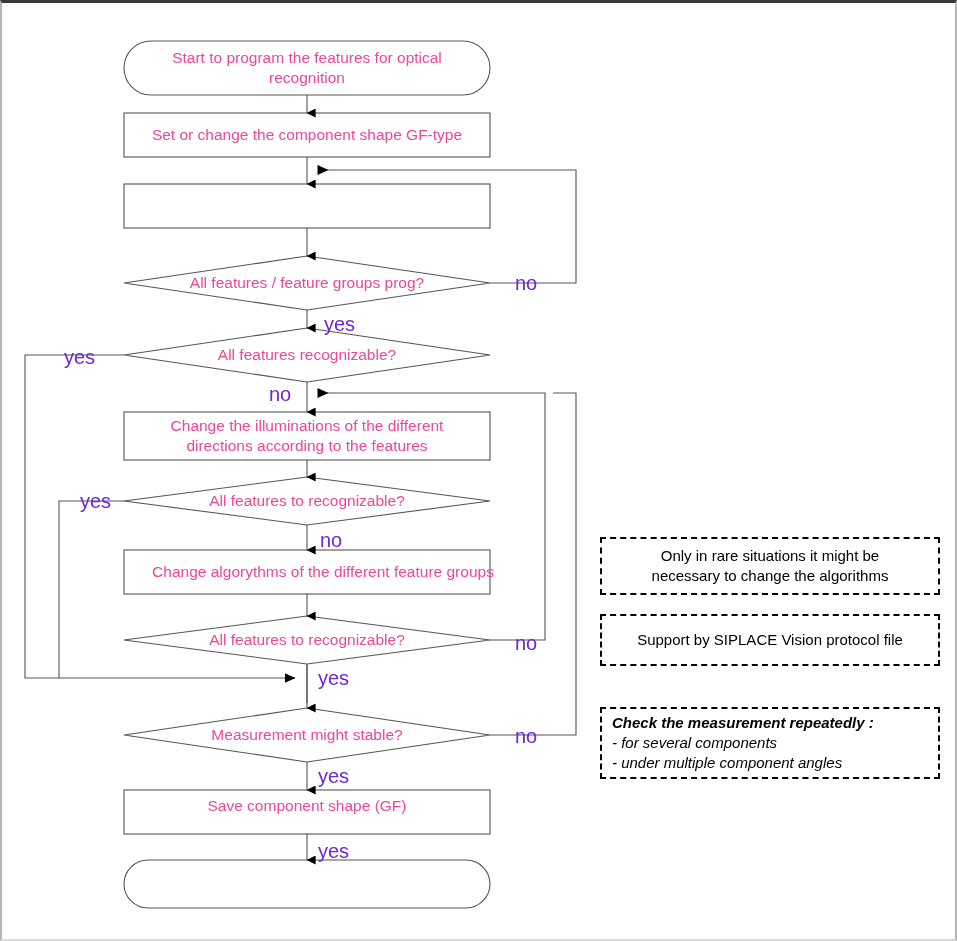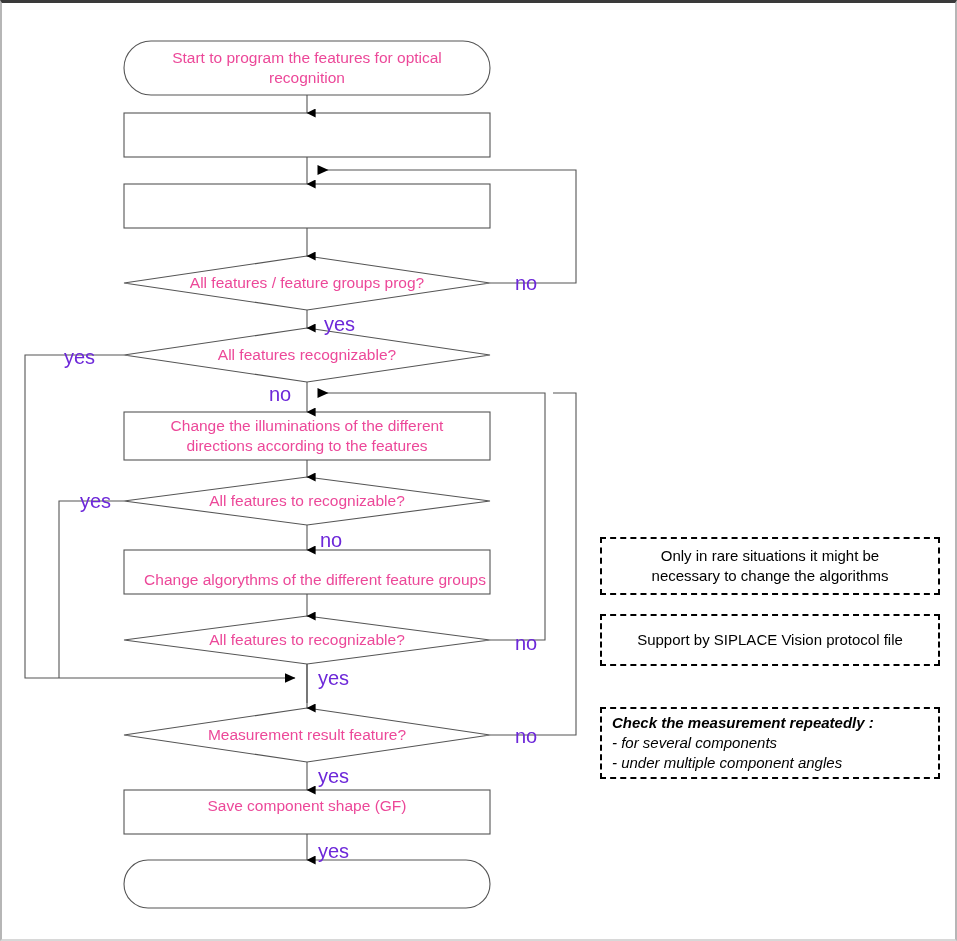--- a/index.html
+++ b/index.html
@@ -131,28 +131,29 @@
       <path d="M122,352 L23,352 L23,675 L293,675" marker-end="url(#arrow-right)"></path>
 
       <path d="M122,498 L57,498 L57,675"></path>
 
       <line x1="305" y1="661" x2="305" y2="700"></line>
     </g>
   </svg>
 
   <div class="node-label" style="left:128px; top:38px; width:354px; height:54px;">Start to program the features for optical
 recognition</div>
+  <div class="node-label" style="left:128px; top:110px; width:354px; height:44px;">Set or change the component shape GF-type</div>
   <div class="node-label" style="left:128px; top:253px; width:354px; height:54px;">All features / feature groups prog?</div>
   <div class="node-label" style="left:128px; top:325px; width:354px; height:54px;">All features recognizable?</div>
   <div class="node-label" style="left:128px; top:409px; width:354px; height:48px;">Change the illuminations of the different
 directions according to the features</div>
   <div class="node-label" style="left:128px; top:474px; width:354px; height:48px;">All features to recognizable?</div>
-  <div class="node-label" style="left:136px; top:547px; width:354px; height:44px;margin-top:8px;">Change algorythms of the different feature groups</div>
+  <div class="node-label" style="left:144px; top:547px; width:354px; height:44px;">Change algorythms of the different feature groups</div>
   <div class="node-label" style="left:128px; top:613px; width:354px; height:48px;">All features to recognizable?</div>
-  <div class="node-label" style="left:128px; top:705px; width:354px; height:54px;">Measurement result feature?</div>
+  <div class="node-label" style="left:128px; top:705px; width:354px; height:54px;">Measurement might stable?</div>
   <div class="node-label" style="left:128px; top:787px; width:354px; height:32px;text-align:center;">Save component shape (GF)</div>
 
   <div class="edge-label" style="left:513px; top:269px;">no</div>
   <div class="edge-label" style="left:322px; top:310px;">yes</div>
   <div class="edge-label" style="left:62px;  top:343px;">yes</div>
   <div class="edge-label" style="left:267px; top:380px;">no</div>
   <div class="edge-label" style="left:78px;  top:487px;">yes</div>
   <div class="edge-label" style="left:318px; top:526px;">no</div>
   <div class="edge-label" style="left:513px; top:629px;">no</div>
   <div class="edge-label" style="left:316px; top:664px;">yes</div>

